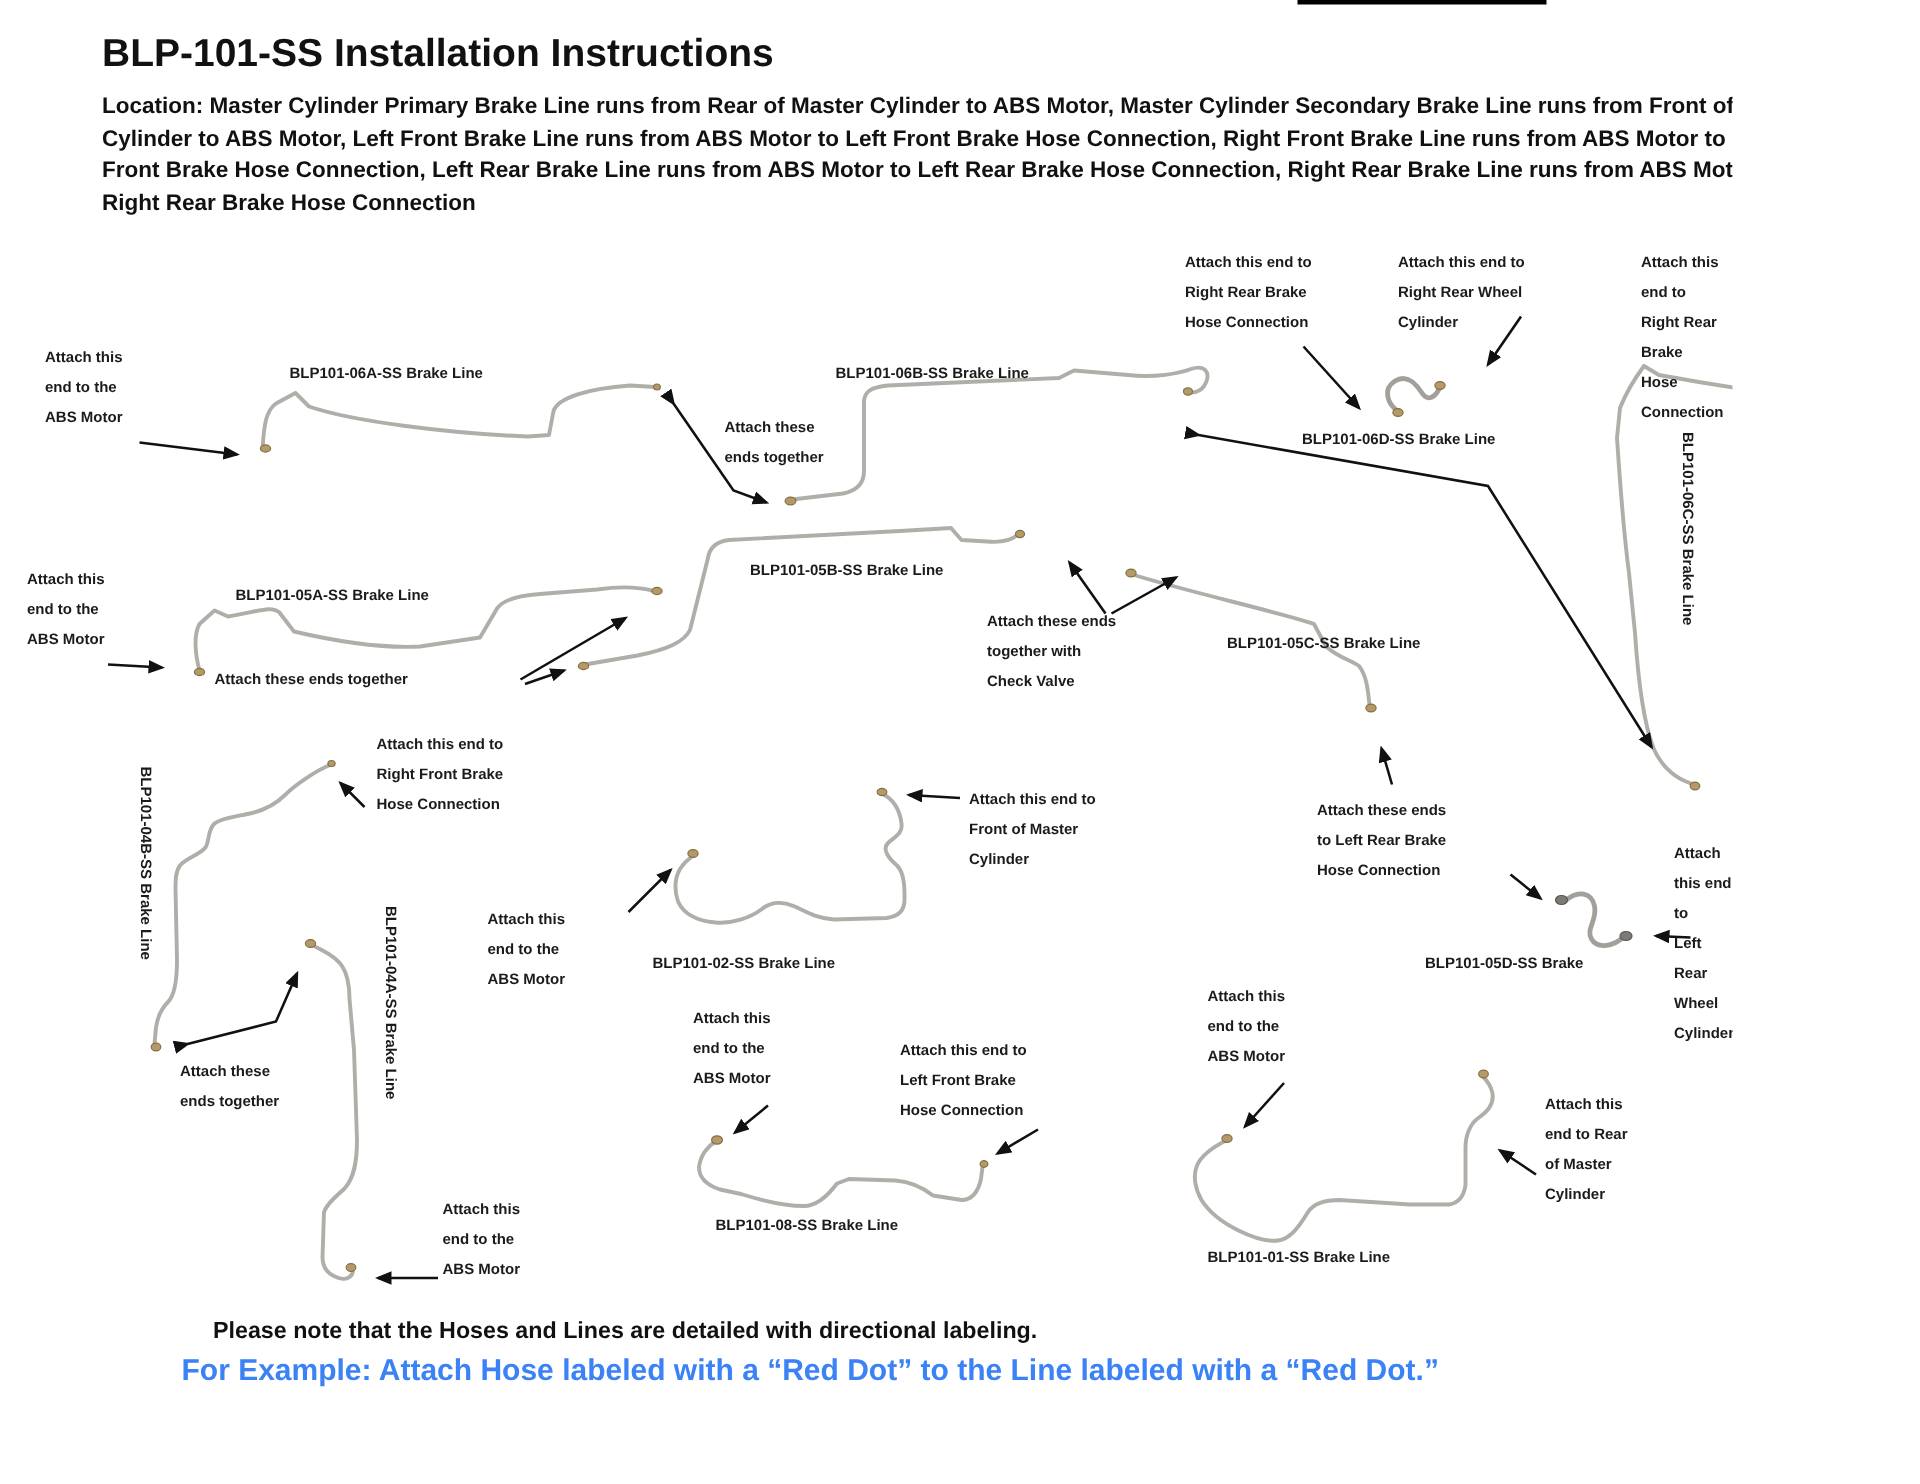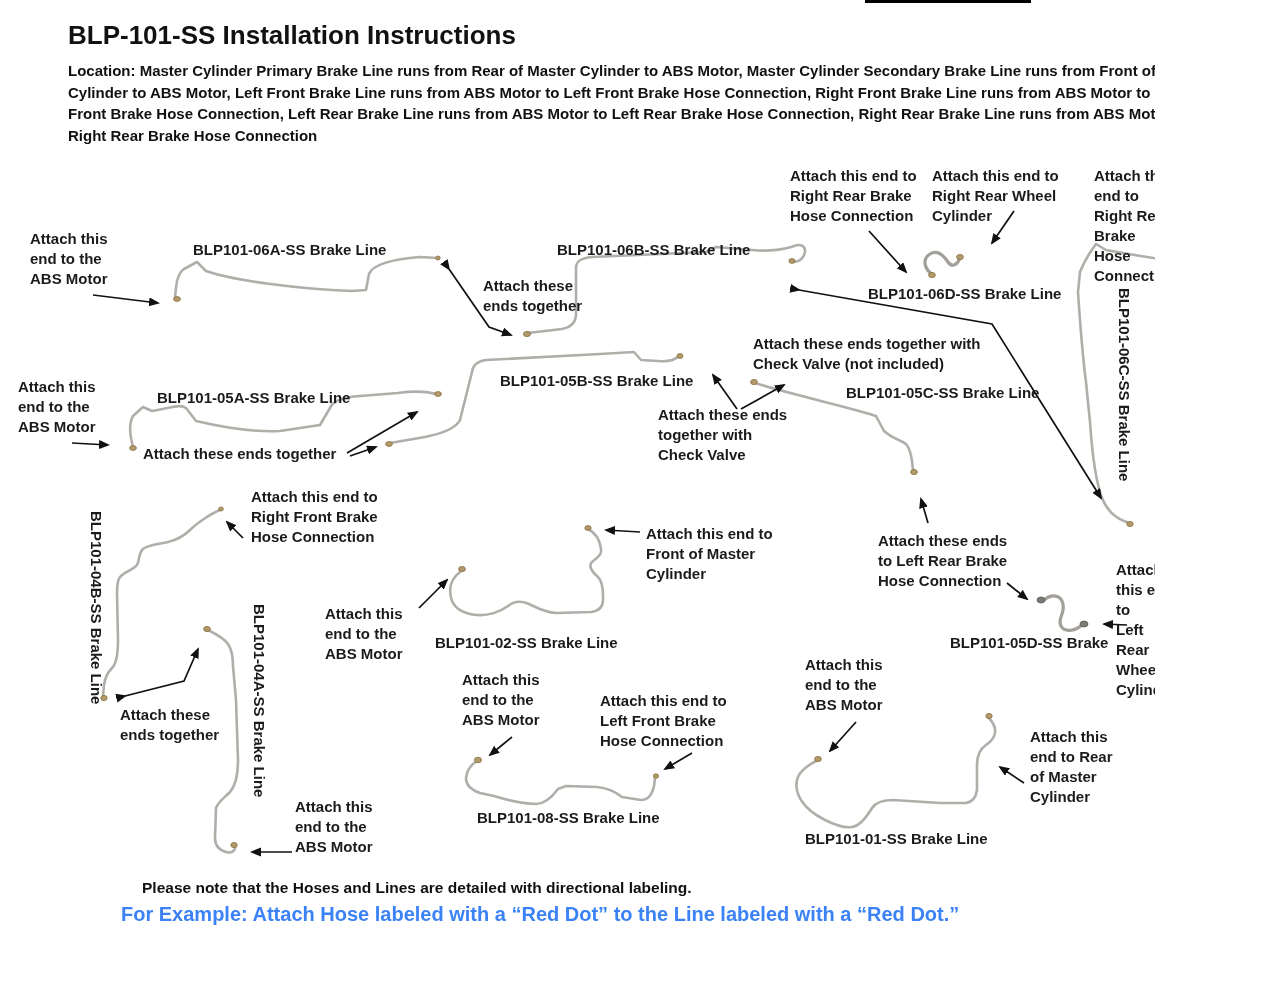--- a/index.html
+++ b/index.html
@@ -6,21 +6,21 @@
   #page{position:relative;width:1155px;height:989px;background:#ffffff;overflow:hidden;
         font-family:"Liberation Sans",sans-serif;}
   #top-edge{position:absolute;left:865px;top:0;width:166px;height:3px;background:#000;}
   #title{position:absolute;left:68px;top:20px;font-size:26px;font-weight:bold;color:#111;}
   #location{position:absolute;left:68px;top:60px;width:1150px;font-size:15px;font-weight:bold;
             color:#111;line-height:21.5px;}
   #removal-note{position:absolute;left:68px;top:167px;font-size:15px;font-weight:bold;color:#111;}
   #footer1{position:absolute;left:121px;top:879px;font-size:15.5px;font-weight:bold;color:#111;margin-left:21px;}
   #footer2{position:absolute;left:121px;top:903px;font-size:20px;font-weight:bold;color:#3b82f6;}
   #label-layer{position:absolute;left:0;top:0;width:100%;height:100%;}
-  .dlabel{position:absolute;font-size:15px;font-weight:bold;line-height:20px;
+  .dlabel{position:absolute;font-size:10px;font-weight:bold;line-height:20px;
           white-space:pre-line;color:#1b1b1b;}
   .dlabel.vertical{writing-mode:vertical-rl;white-space:pre;}
   svg{position:absolute;left:0;top:0;}
 </style>
 </head>
 <body>
 
 <div id="page">
   <div id="top-edge"></div>
   <div id="title">BLP-101-SS Installation Instructions</div>
@@ -122,28 +122,26 @@
 Right Rear Brake
 Hose Connection</div>
       <div class="dlabel" style="left: 932px; top: 166px;">Attach this end to
 Right Rear Wheel
 Cylinder</div>
       <div class="dlabel" style="left: 1094px; top: 166px;">Attach this end to
 Right Rear Brake
 Hose Connection</div>
       <div class="dlabel" style="left: 868px; top: 284px;">BLP101-06D-SS Brake Line</div>
       <div class="dlabel vertical" style="left: 1114px; top: 288px;">BLP101-06C-SS Brake Line</div>
-      <div class="dlabel" style="left: 753px; top: 334px;">Attach these ends together with
-Check Valve (not included)</div>
       <div class="dlabel" style="left: 18px; top: 377px;">Attach this
 end to the
 ABS Motor</div>
       <div class="dlabel" style="left: 157px; top: 388px;">BLP101-05A-SS Brake Line</div>
       <div class="dlabel" style="left: 500px; top: 371px;">BLP101-05B-SS Brake Line</div>
-      <div class="dlabel" style="left: 818px; top: 383px; margin-left: 28px;">BLP101-05C-SS Brake Line</div>
+      <div class="dlabel" style="left: 818px; top: 420px;">BLP101-05C-SS Brake Line</div>
       <div class="dlabel" style="left: 143px; top: 444px;">Attach these ends together</div>
       <div class="dlabel" style="left: 658px; top: 405px;">Attach these ends
 together with
 Check Valve</div>
       <div class="dlabel" style="left: 251px; top: 487px;">Attach this end to
 Right Front Brake
 Hose Connection</div>
       <div class="dlabel vertical" style="left: 86px; top: 511px;">BLP101-04B-SS Brake Line</div>
       <div class="dlabel" style="left: 646px; top: 524px;">Attach this end to
 Front of Master

